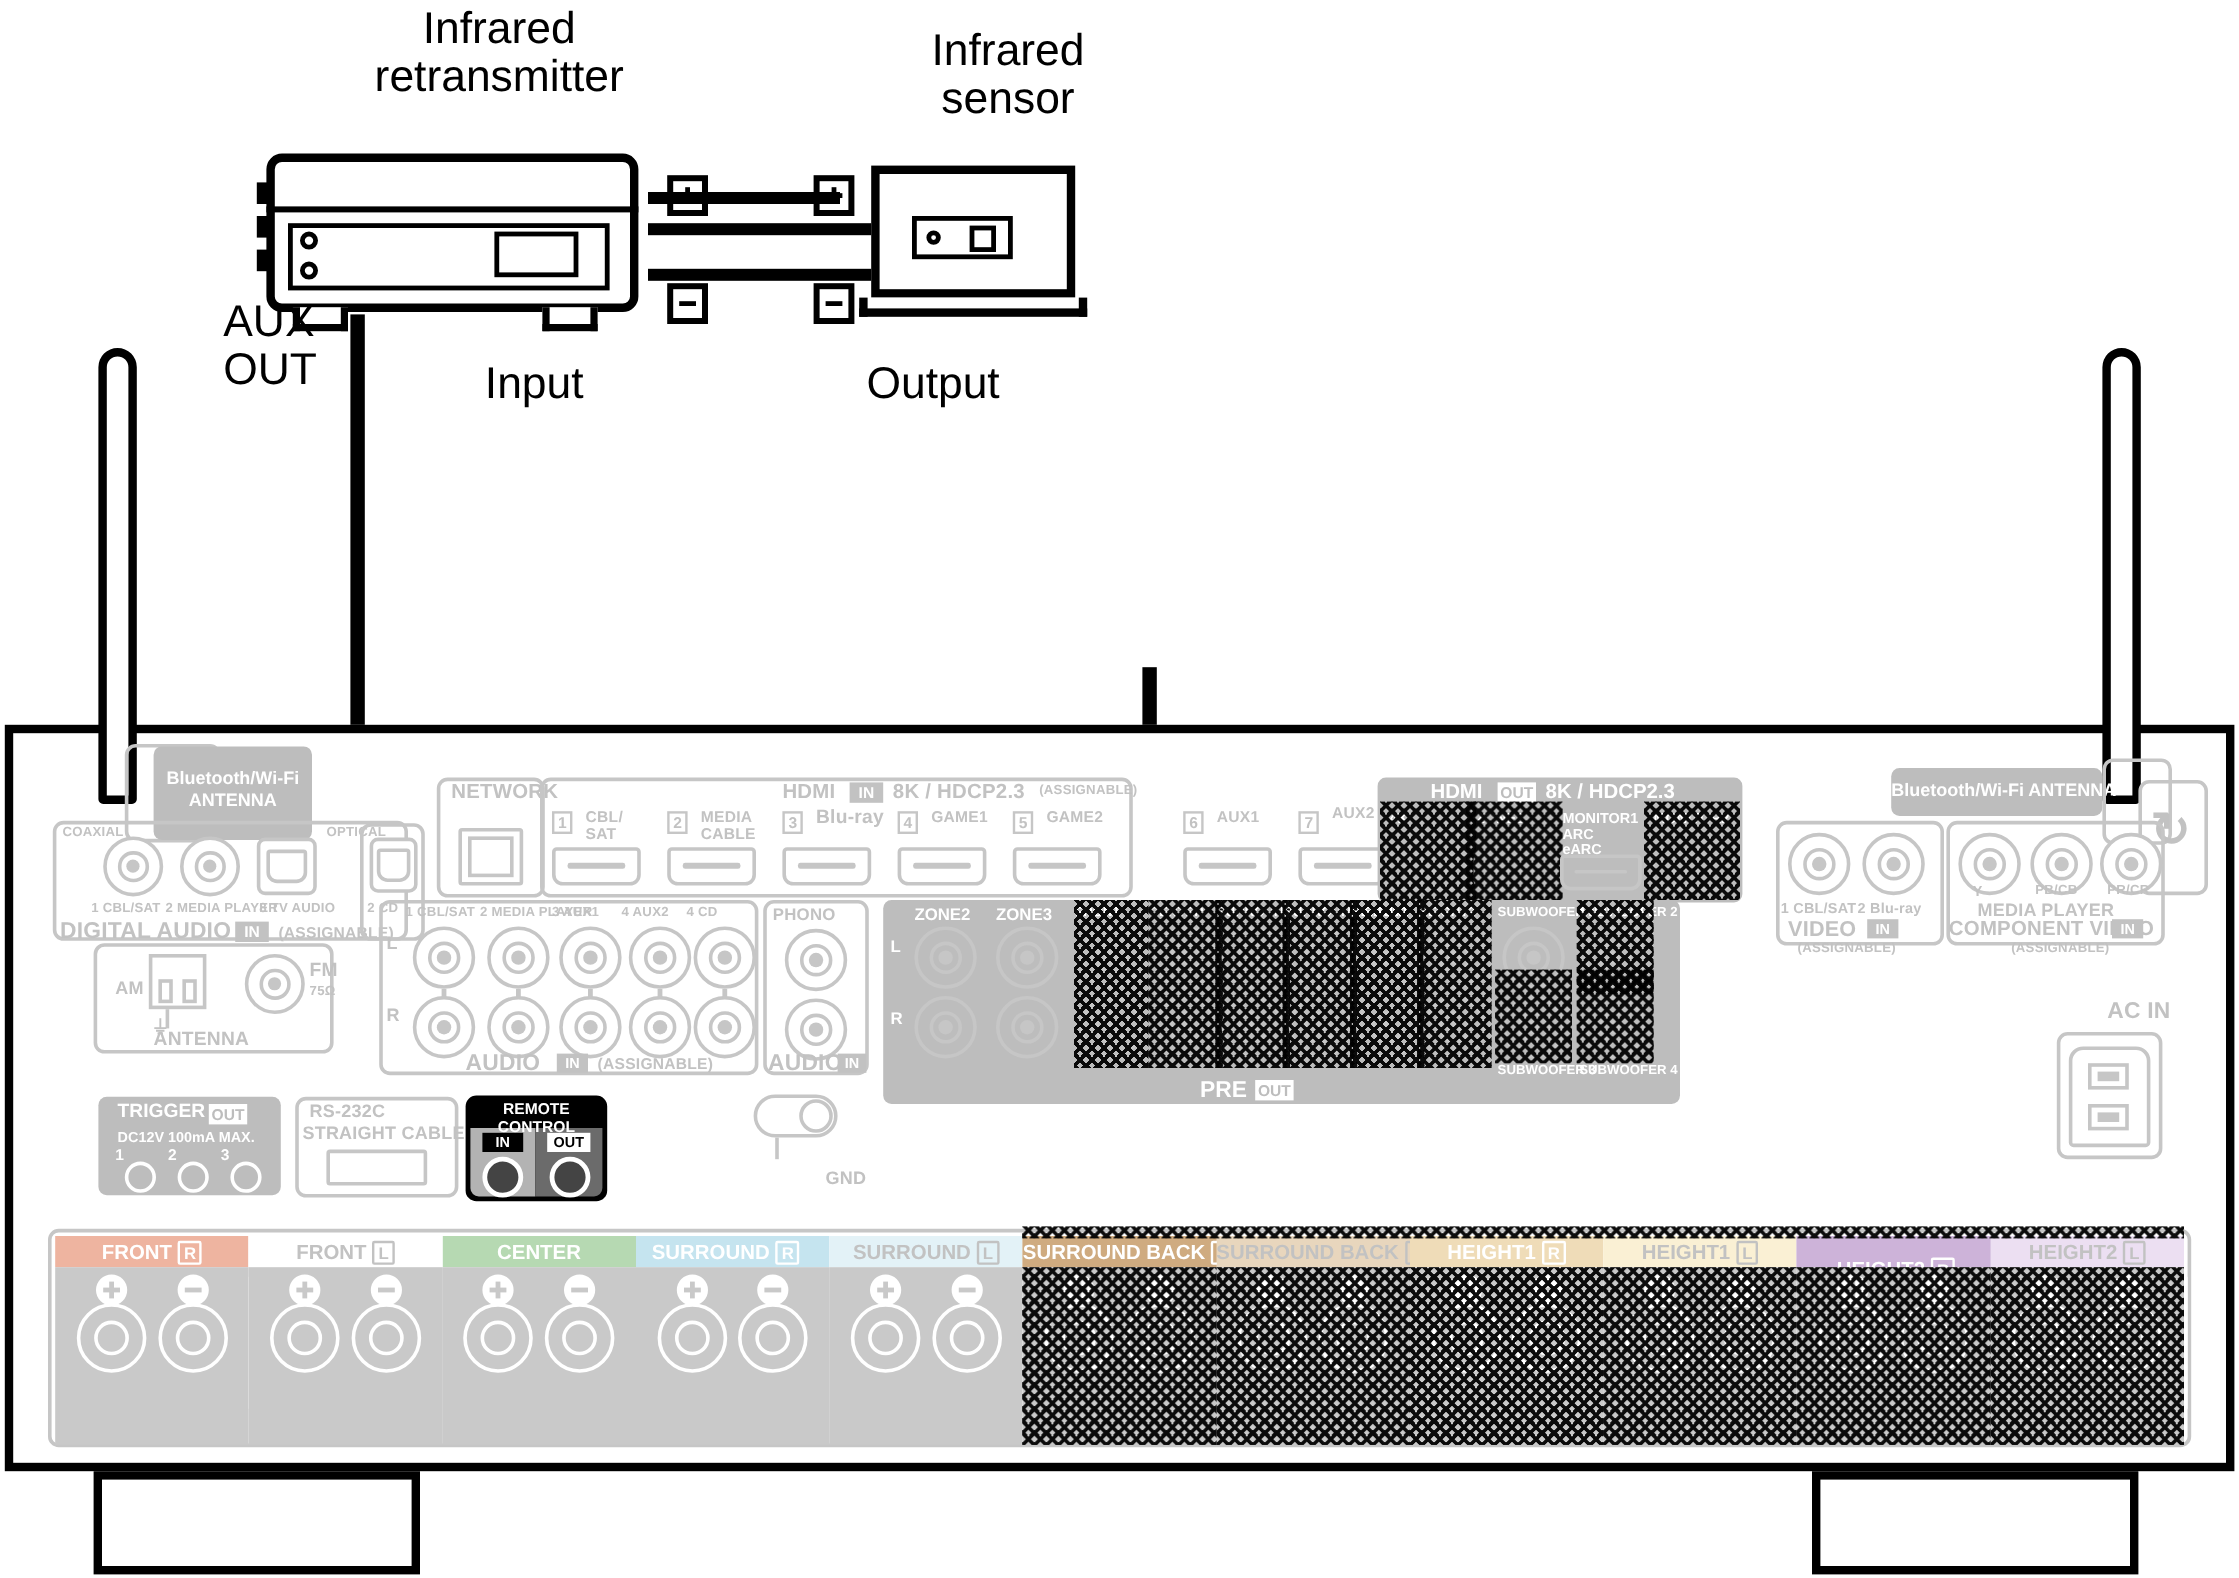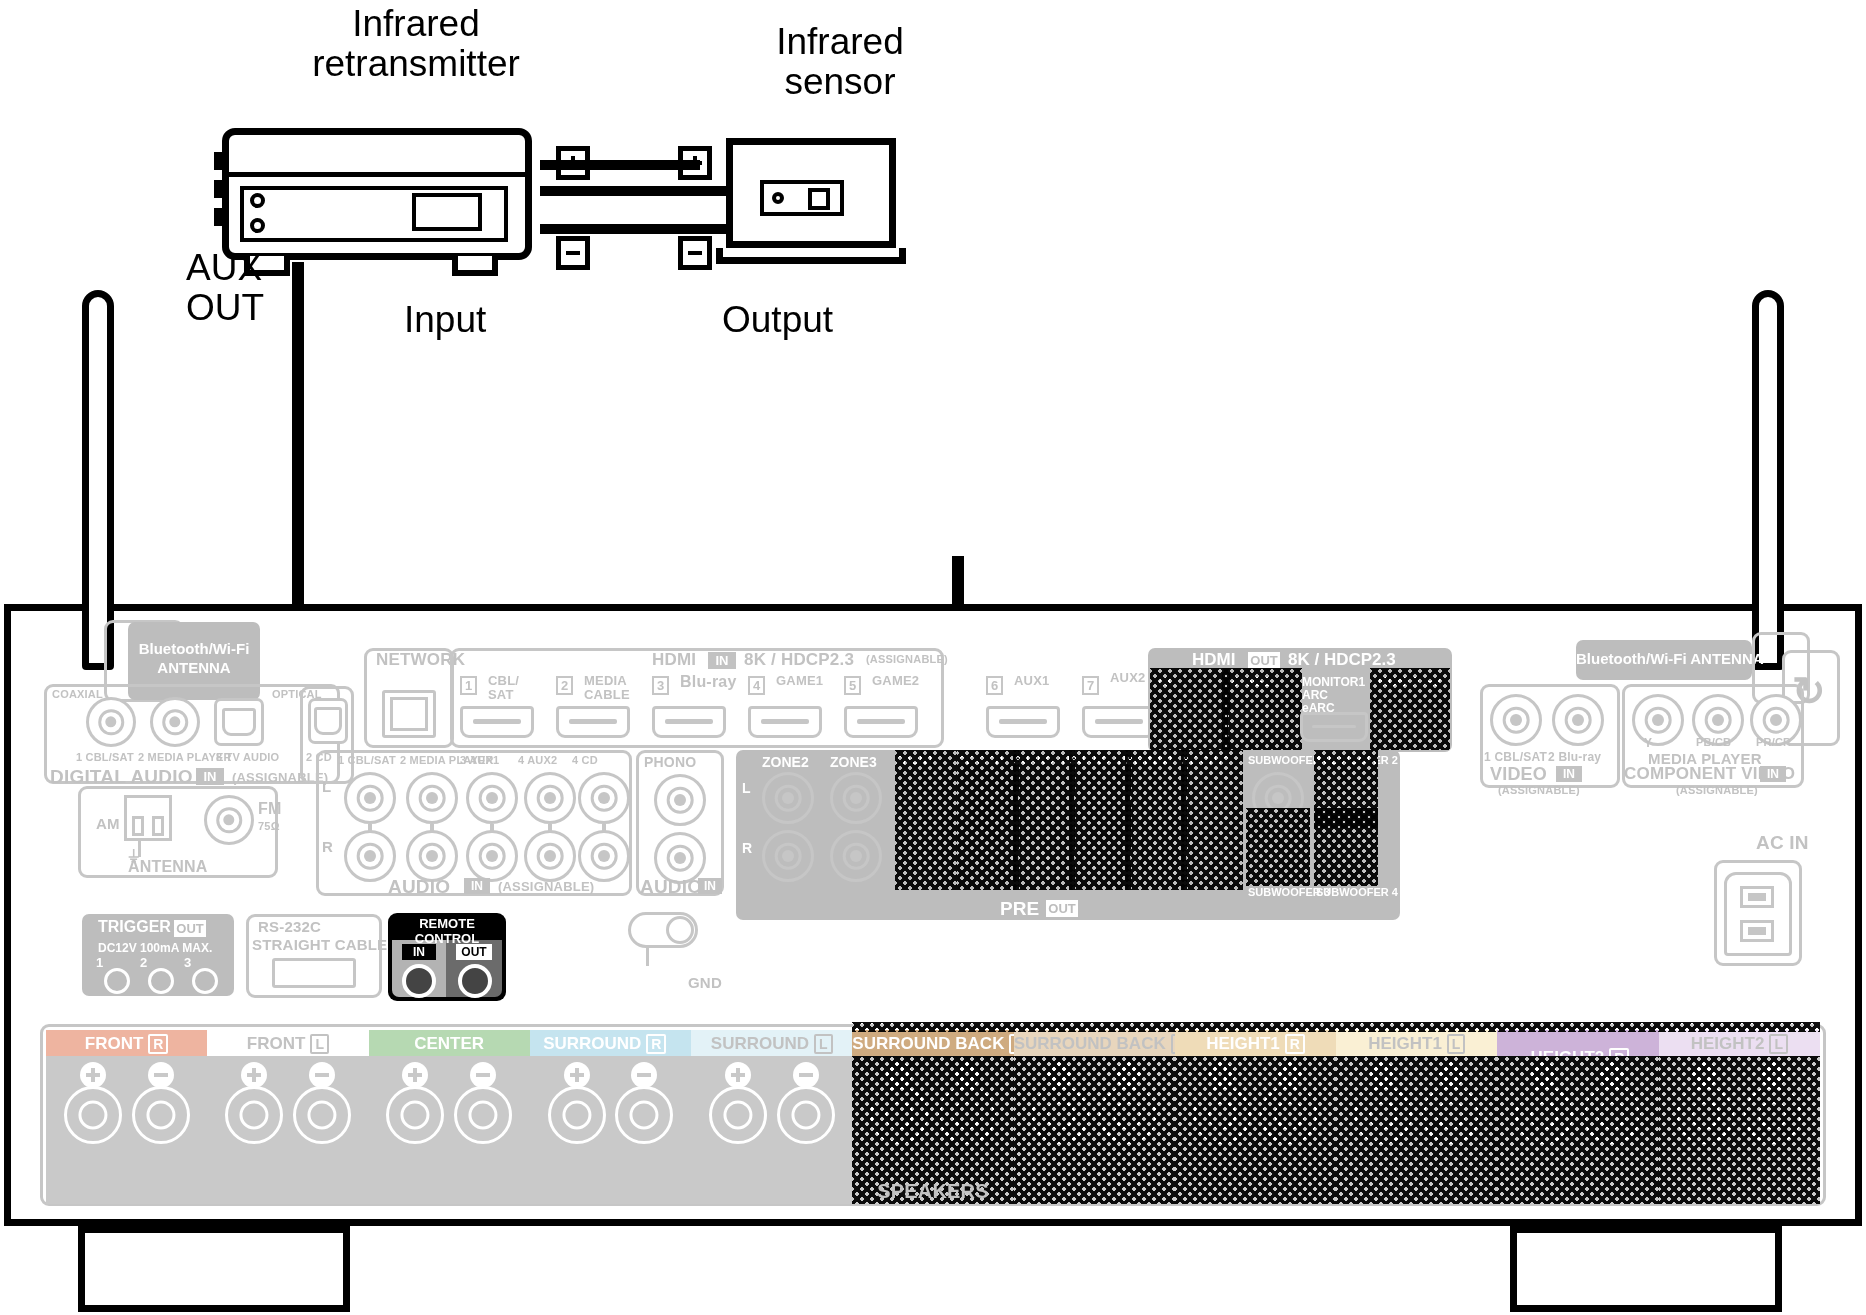--- a/index.html
+++ b/index.html
@@ -521,15 +521,14 @@
       </div>
       <div class="post" style="left:1676.4963636363636px;top:1086px;width:58px;height:58px;"></div>
       <div class="sym" style="left:1760.230909090909px;top:1062px;">
         <i class="h"></i>
       </div>
       <div class="post" style="left:1744.230909090909px;top:1086px;width:58px;height:58px;"></div>
       <div style="position:absolute;left:1820px;top:1064px;width:3px;height:110px;background:#fff;"></div>
       <div class="hatch" style="left:1658.7272727272727px;top:1056px;width:161.27272727272728px;height:148px;"></div>
       <div class="hatch" style="left:852.3636363636364px;top:1022px;width:967.6363636363636px;height:10px;"></div>
     </div>
-  <div class="ptxt" style="left:40px;top:1180px;width:1786px;text-align:center;font-size:20px;">SPEAKERS</div>
 
 </div>
 
 </body></html>

